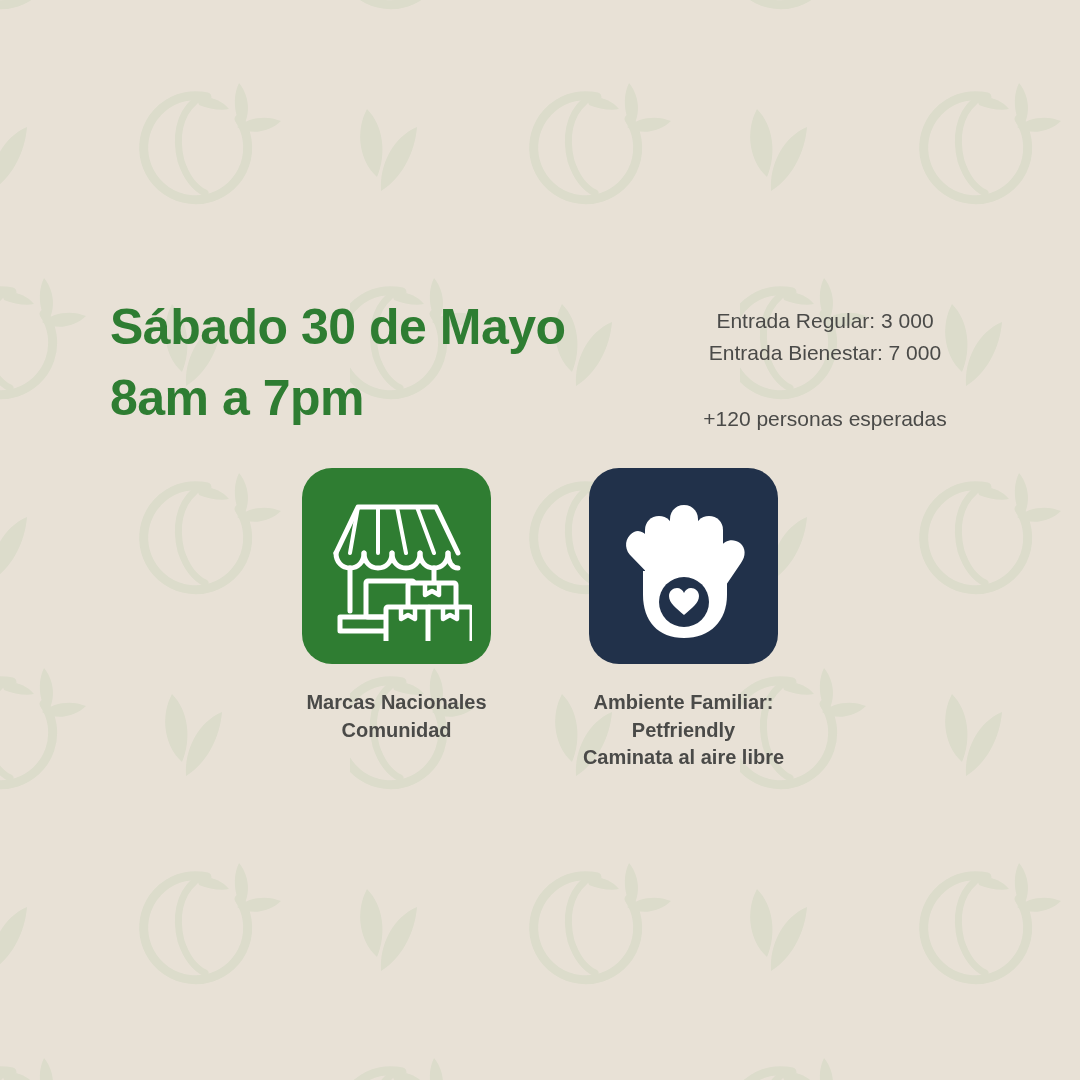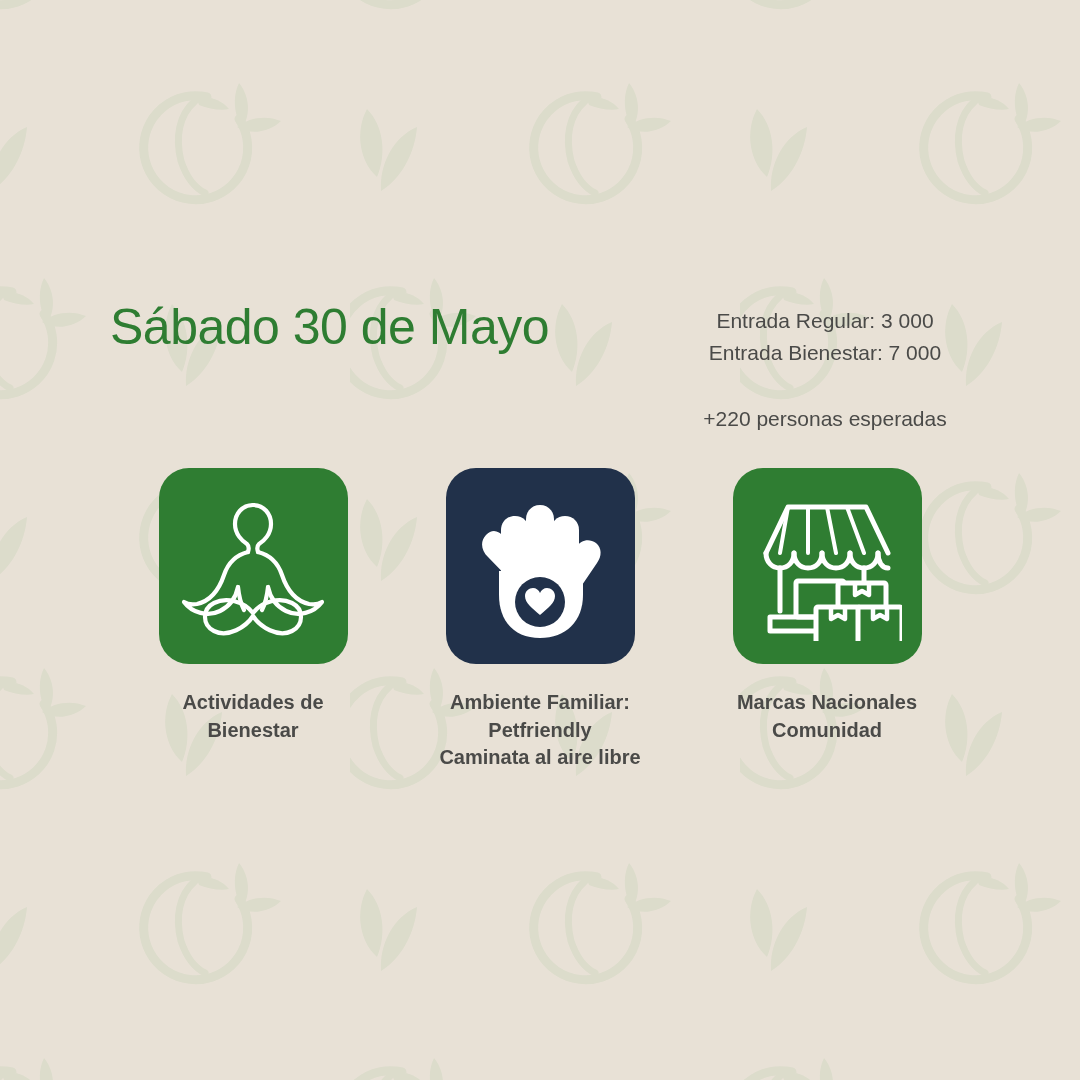--- a/index.html
+++ b/index.html
@@ -41,21 +41,21 @@
   }
 
   
   .headline {
     position: absolute;
     left: 110px;
     top: 292px;
     width: 560px;
     color: #2E7D32;
     font-size: 50px;
-    font-weight: normal;
+    font-weight: bold;
     line-height: 1.42;
     letter-spacing: -0.5px;
   }
   .headline .line { display: block; white-space: nowrap; }
 
   
   .pricing {
     position: absolute;
     left: 640px;
     top: 305px;
@@ -152,141 +152,32 @@
       </pattern>
     </defs>
     <rect x="0" y="0" width="1080" height="1080" fill="#E8E1D6"></rect>
     <rect x="0" y="0" width="1080" height="1080" fill="url(#leafTile)"></rect>
   </svg>
 
   <div id="content">
 
     <div class="headline">
       <span class="line">Sábado 30 de Mayo</span>
+      <span class="line">8am a 7pm</span>
     </div>
 
     <div class="pricing">
       <span class="pline">Entrada Regular: 3 000</span><br>
       <span class="pline">Entrada Bienestar: 7 000</span>
       <span class="gap"></span>
-      <span class="pline">+220 personas esperadas</span>
+      <span class="pline">+120 personas esperadas</span>
     </div>
 
     <div class="features">
 
-      <div class="feature">
-        <div class="tile green">
-          <svg width="150" height="150" viewBox="0 0 150 150" xmlns="http://www.w3.org/2000/svg">
-            <g fill="none" stroke="#FFFFFF" stroke-width="4.2" stroke-linecap="round" stroke-linejoin="round">
-
-              <path d="M 75 14
-                       C 86 14 93 23 93 33
-                       C 93 43 86 50 81 53
-                       C 79 55 79 58 80 61"></path>
-              <path d="M 75 14
-                       C 64 14 57 23 57 33
-                       C 57 43 64 50 69 53
-                       C 71 55 71 58 70 61"></path>
-
-              <path d="M 70 61
-                       C 58 64 50 72 46 84
-                       C 41 99 32 110 19 113
-                       C 13 114 9 113 6 111
-                       C 14 122 30 126 42 120
-                       C 52 115 58 106 60 96"></path>
-              <path d="M 80 61
-                       C 92 64 100 72 104 84
-                       C 109 99 118 110 131 113
-                       C 137 114 141 113 144 111
-                       C 136 122 120 126 108 120
-                       C 98 115 92 106 90 96"></path>
-
-              <path d="M 60 96 C 61 106 63 113 66 119"></path>
-              <path d="M 90 96 C 89 106 87 113 84 119"></path>
-
-              <path d="M 75 122
-                       C 66 110 48 106 36 112
-                       C 24 118 24 134 36 140
-                       C 50 147 68 136 75 125
-                       C 82 136 100 147 114 140
-                       C 126 134 126 118 114 112
-                       C 102 106 84 110 75 122 Z"></path>
-            </g>
-          </svg>
-        </div>
-        <div class="caption">
-          <span class="cline">Actividades de</span>
-          <span class="cline">Bienestar</span>
-        </div>
-      </div>
-
-      <div class="feature">
-        <div class="tile navy">
-          <svg width="140" height="150" viewBox="0 0 140 150" xmlns="http://www.w3.org/2000/svg">
-            <g fill="#FFFFFF">
-
-              <path d="M 16 44
-                       C 10 50 11 60 18 66
-                       L 47 96
-                       L 64 80
-                       L 34 46
-                       C 28 39 22 38 16 44 Z"></path>
-
-              <path d="M 45 25
-                       C 37 25 31 31 31 39
-                       L 31 92
-                       L 59 92
-                       L 59 39
-                       C 59 31 53 25 45 25 Z"></path>
-
-              <path d="M 70 14
-                       C 62 14 56 20 56 28
-                       L 56 92
-                       L 84 92
-                       L 84 28
-                       C 84 20 78 14 70 14 Z"></path>
-
-              <path d="M 95 25
-                       C 87 25 81 31 81 39
-                       L 81 92
-                       L 109 92
-                       L 109 39
-                       C 109 31 103 25 95 25 Z"></path>
-
-              <path d="M 126 52
-                       C 119 47 111 49 106 56
-                       L 86 86
-                       L 108 100
-                       L 127 72
-                       C 132 65 132 57 126 52 Z"></path>
-
-              <path d="M 29 80
-                       L 113 80
-                       L 113 104
-                       C 113 130 96 147 70 147
-                       C 44 147 29 130 29 104 Z"></path>
-            </g>
-
-            <circle cx="70" cy="111" r="25" fill="#21314A"></circle>
-
-            <path d="M 70 124
-                     C 62 117 55 112 55 105
-                     C 55 100 59 97 63 97
-                     C 66 97 69 99 70 102
-                     C 71 99 74 97 77 97
-                     C 81 97 85 100 85 105
-                     C 85 112 78 117 70 124 Z" fill="#FFFFFF"></path>
-          </svg>
-        </div>
-        <div class="caption">
-          <span class="cline">Ambiente Familiar:</span>
-          <span class="cline">Petfriendly</span>
-          <span class="cline">Caminata al aire libre</span>
-        </div>
-      </div>
 
       <div class="feature">
         <div class="tile green">
           <svg width="150" height="150" viewBox="0 0 150 150" xmlns="http://www.w3.org/2000/svg">
             <g fill="none" stroke="#FFFFFF" stroke-width="5" stroke-linecap="round" stroke-linejoin="round">
 
               <path d="M 14 62 L 36 16 L 114 16 L 136 62"></path>
 
               <path d="M 14 62
                        C 14 71 20 77 28 77
@@ -325,15 +216,80 @@
               <path d="M 121 116 L 121 128 L 128 124 L 135 128 L 135 116" fill="none" stroke="#FFFFFF" stroke-width="4.5" stroke-linejoin="round"></path>
             </g>
           </svg>
         </div>
         <div class="caption">
           <span class="cline">Marcas Nacionales</span>
           <span class="cline">Comunidad</span>
         </div>
       </div>
 
+      <div class="feature">
+        <div class="tile navy">
+          <svg width="140" height="150" viewBox="0 0 140 150" xmlns="http://www.w3.org/2000/svg">
+            <g fill="#FFFFFF">
+
+              <path d="M 16 44
+                       C 10 50 11 60 18 66
+                       L 47 96
+                       L 64 80
+                       L 34 46
+                       C 28 39 22 38 16 44 Z"></path>
+
+              <path d="M 45 25
+                       C 37 25 31 31 31 39
+                       L 31 92
+                       L 59 92
+                       L 59 39
+                       C 59 31 53 25 45 25 Z"></path>
+
+              <path d="M 70 14
+                       C 62 14 56 20 56 28
+                       L 56 92
+                       L 84 92
+                       L 84 28
+                       C 84 20 78 14 70 14 Z"></path>
+
+              <path d="M 95 25
+                       C 87 25 81 31 81 39
+                       L 81 92
+                       L 109 92
+                       L 109 39
+                       C 109 31 103 25 95 25 Z"></path>
+
+              <path d="M 126 52
+                       C 119 47 111 49 106 56
+                       L 86 86
+                       L 108 100
+                       L 127 72
+                       C 132 65 132 57 126 52 Z"></path>
+
+              <path d="M 29 80
+                       L 113 80
+                       L 113 104
+                       C 113 130 96 147 70 147
+                       C 44 147 29 130 29 104 Z"></path>
+            </g>
+
+            <circle cx="70" cy="111" r="25" fill="#21314A"></circle>
+
+            <path d="M 70 124
+                     C 62 117 55 112 55 105
+                     C 55 100 59 97 63 97
+                     C 66 97 69 99 70 102
+                     C 71 99 74 97 77 97
+                     C 81 97 85 100 85 105
+                     C 85 112 78 117 70 124 Z" fill="#FFFFFF"></path>
+          </svg>
+        </div>
+        <div class="caption">
+          <span class="cline">Ambiente Familiar:</span>
+          <span class="cline">Petfriendly</span>
+          <span class="cline">Caminata al aire libre</span>
+        </div>
+      </div>
+
     </div>
   </div>
 </div>
 
 </body></html>

